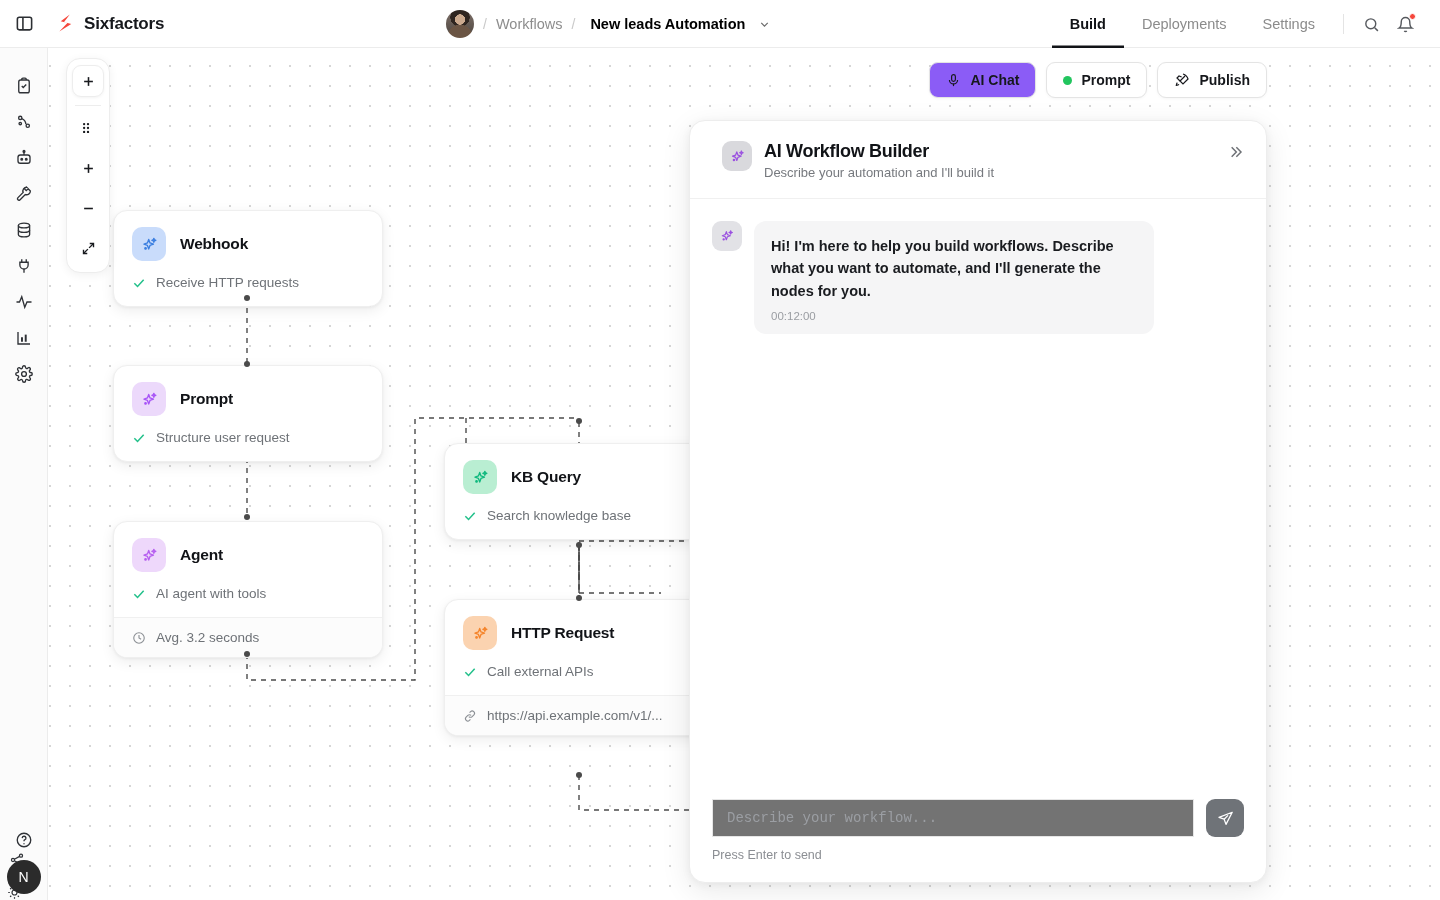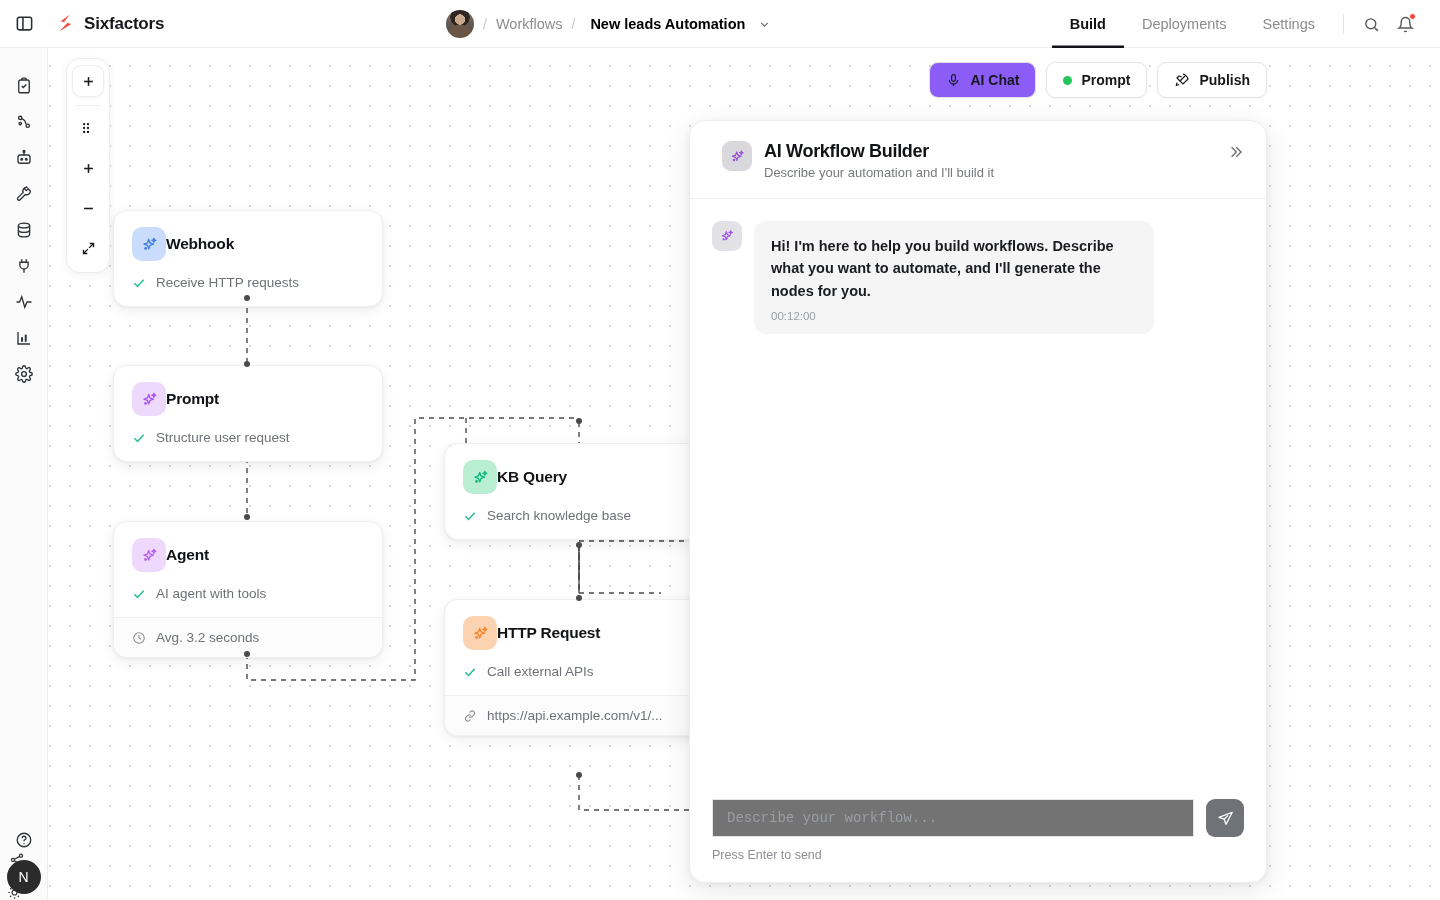--- a/index.html
+++ b/index.html
@@ -130,21 +130,21 @@
 
   
   .node {
     position: absolute;
     background: #fff;
     border: 1px solid #efefef;
     border-radius: 14px;
     box-shadow: 0 4px 14px rgba(20,20,20,0.07), 0 1px 3px rgba(20,20,20,0.05);
     z-index: 10;
   }
-  .node-head { display: flex; align-items: center; padding: 16px 18px 2px; }
+  .node-head { display: flex; align-items: center; gap: 14px; padding: 16px 18px 2px; }
   .node-icon {
     width: 34px; height: 34px; border-radius: 10px;
     display: flex; align-items: center; justify-content: center; flex: none;
   }
   .node-title { font-size: 15.5px; font-weight: 700; color: #111317; letter-spacing: -0.2px; }
   .node-sub { display: flex; align-items: center; gap: 10px; padding: 12px 18px 16px; }
   .node-sub-text { font-size: 13.5px; color: #6e7277; }
   .node-foot {
     display: flex; align-items: center; gap: 10px;
     padding: 12px 18px; border-top: 1px solid #f0f0f0;

